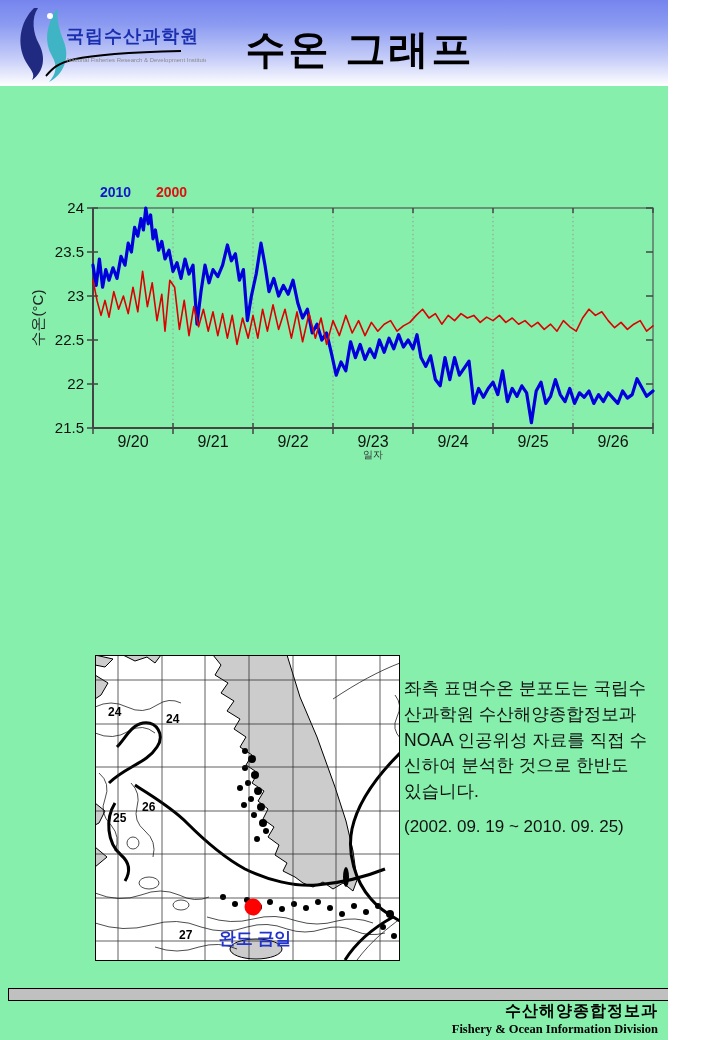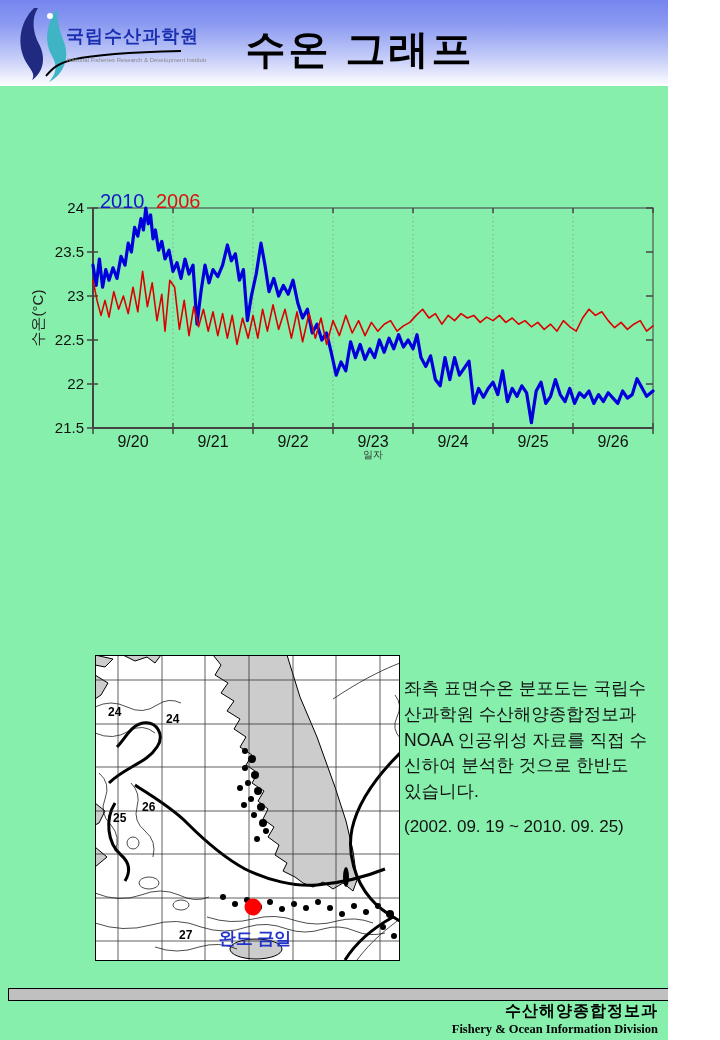--- a/index.html
+++ b/index.html
@@ -6,21 +6,21 @@
   .page{position:relative;width:668px;height:1040px;background:#86efac;overflow:hidden;
         font-family:"Liberation Sans",sans-serif;}
   
   .header{position:absolute;left:0;top:0;width:720px;height:86px;
           background:linear-gradient(to bottom,#7585ee 0%,#8b9af1 28%,#c6cdf8 68%,#ffffff 100%);}
   .logo{position:absolute;left:6px;top:2px;}
   .title{position:absolute;left:0;top:22px;width:720px;text-align:center;
          font-size:40px;font-weight:700;letter-spacing:3px;color:#000;}
   
   .chart-wrap{position:absolute;left:0;top:180px;width:720px;height:300px;}
-  .legend{position:absolute;font-size:20px;font-weight:normal;top:10px;}
+  .legend{position:absolute;font-size:14px;font-weight:bold;top:4px;}
   .legend.y2010{left:100px;color:#1515cc;}
   .legend.y2009{left:156px;color:#dd1111;}
   .ylabel{position:absolute;left:38px;top:138px;transform:translate(-50%,-50%) rotate(-90deg);
           white-space:nowrap;font-size:15px;color:#222;}
   .xlabel{position:absolute;left:373px;top:268px;transform:translateX(-50%);
           font-size:10px;color:#333;}
   
   .map-wrap{position:absolute;left:95px;top:655px;width:305px;height:306px;}
   .desc{position:absolute;left:404px;top:676px;width:304px;color:#111;}
   .desc .line{font-size:17.5px;line-height:25.8px;white-space:nowrap;}
@@ -100,21 +100,21 @@
         <text x="213" y="447" text-anchor="middle" font-size="16" fill="#111">9/21</text>
         <text x="293" y="447" text-anchor="middle" font-size="16" fill="#111">9/22</text>
         <text x="373" y="447" text-anchor="middle" font-size="16" fill="#111">9/23</text>
         <text x="453" y="447" text-anchor="middle" font-size="16" fill="#111">9/24</text>
         <text x="533" y="447" text-anchor="middle" font-size="16" fill="#111">9/25</text>
         <text x="613" y="447" text-anchor="middle" font-size="16" fill="#111">9/26</text>
         <polyline points="93.0,265.2 96.2,285.4 99.4,259.0 102.6,287.2 105.8,269.6 109.0,280.2 113.0,267.8 117.0,278.4 121.0,256.4 125.0,265.2 128.2,243.2 131.4,252.0 134.6,227.4 137.8,236.2 141.0,218.6 143.4,230.0 145.8,208.0 148.2,223.8 150.6,215.0 153.0,238.8 155.4,230.0 158.6,250.2 161.8,241.4 165.0,259.0 169.0,250.2 173.0,271.4 177.0,262.6 181.0,278.4 185.0,259.0 189.0,274.0 193.0,265.2 197.0,324.2 201.0,291.6 205.0,265.2 209.0,282.8 213.0,269.6 217.8,276.6 222.6,265.2 227.4,245.0 231.4,260.8 235.4,253.8 239.4,280.2 243.4,269.6 247.4,320.6 251.4,296.0 256.2,274.0 261.0,243.2 265.0,265.2 269.0,291.6 273.8,278.4 278.6,296.0 283.4,285.4 288.2,294.2 293.0,280.2 297.8,303.0 302.6,318.0 307.4,309.2 312.2,333.0 317.0,324.2 321.8,340.0 326.6,333.0 331.4,353.2 336.2,375.2 341.0,362.0 345.8,370.8 350.6,341.8 355.4,357.6 360.2,344.4 365.0,359.4 369.8,348.8 374.6,357.6 379.4,340.0 384.2,352.3 389.0,338.2 393.8,348.8 398.6,334.7 403.4,347.0 408.2,340.0 413.0,348.8 417.0,334.7 421.0,357.6 425.8,366.4 430.6,355.8 435.4,379.6 440.2,385.8 445.0,357.6 449.8,379.6 454.6,357.6 459.4,375.2 464.2,368.2 469.0,361.1 473.8,403.4 478.6,388.4 483.4,397.2 488.2,388.4 493.0,382.2 497.8,394.6 502.6,370.8 507.4,401.6 512.2,388.4 517.0,396.3 521.8,385.8 526.6,392.8 531.4,422.7 536.2,391.0 541.0,382.2 545.8,403.4 550.6,396.3 555.4,379.6 560.2,394.6 565.0,401.6 569.8,388.4 574.6,403.4 579.4,392.8 584.2,397.2 589.0,391.0 593.8,403.4 598.6,394.6 603.4,401.6 608.2,392.8 613.0,398.1 617.8,403.4 622.6,391.0 627.4,398.1 632.2,394.6 637.0,378.7 641.8,387.5 646.6,396.3 653.0,391.0" fill="none" stroke="#0000dd" stroke-width="3.2" stroke-linejoin="round" stroke-linecap="round"></polyline>
         <polyline points="93.0,280.2 97.0,300.4 101.0,315.4 105.0,300.4 109.0,317.1 113.8,291.6 118.6,309.2 123.4,296.0 128.2,313.6 133.0,287.2 137.8,311.8 142.6,271.4 147.4,306.6 152.2,282.8 157.0,320.6 161.8,294.2 165.0,331.2 169.8,280.2 174.6,287.2 179.4,329.4 184.2,300.4 189.0,335.6 193.8,306.6 198.6,326.8 203.4,309.2 208.2,331.2 213.0,311.8 217.8,335.6 222.6,313.6 227.4,338.2 232.2,315.4 237.0,344.4 242.6,318.0 248.2,338.2 253.0,315.4 257.8,338.2 262.6,309.2 267.4,331.2 273.0,304.8 278.6,329.4 285.0,309.2 291.4,338.2 297.0,311.8 302.6,341.8 309.0,313.6 315.4,338.2 321.0,318.0 326.6,344.4 333.0,320.6 339.4,335.6 345.8,315.4 352.2,333.0 358.6,320.6 365.0,335.6 371.4,322.4 377.8,331.2 384.2,324.2 390.6,320.6 397.0,331.2 403.4,325.9 409.8,322.4 416.2,315.4 422.6,309.2 429.0,318.0 435.4,313.6 441.8,324.2 448.2,315.4 454.6,320.6 461.0,313.6 467.4,318.0 473.8,315.4 480.2,322.4 486.6,317.1 493.0,320.6 499.4,315.4 505.8,322.4 512.2,318.0 518.6,324.2 525.0,320.6 531.4,326.8 537.8,322.4 544.2,329.4 550.6,324.2 557.0,331.2 563.4,320.6 569.8,326.8 576.2,331.2 582.6,318.0 589.0,309.2 595.4,315.4 601.8,311.8 608.2,320.6 614.6,327.7 621.0,322.4 627.4,329.4 633.8,324.2 640.2,320.6 646.6,331.2 653.0,325.9" fill="none" stroke="#dd0000" stroke-width="1.6" stroke-linejoin="round" stroke-linecap="round"></polyline>
       </svg>
     <span class="legend y2010">2010</span>
-    <span class="legend y2009">2006</span>
+    <span class="legend y2009">2000</span>
     <div class="ylabel">수온(°C)</div>
     <div class="xlabel">일자</div>
   </div>
 
   <div class="map-wrap">
     <svg width="305" height="306" viewBox="0 0 305 306">
       <rect x="0" y="0" width="305" height="306" fill="#ffffff"></rect>
 
       <g fill="#cccccc" stroke="#000" stroke-width="1">
         <path d="M118,0 L126,10 L120,20 L133,28 L126,38 L139,46 L132,56 L145,64 L139,74 L151,82 L145,92 L157,100

